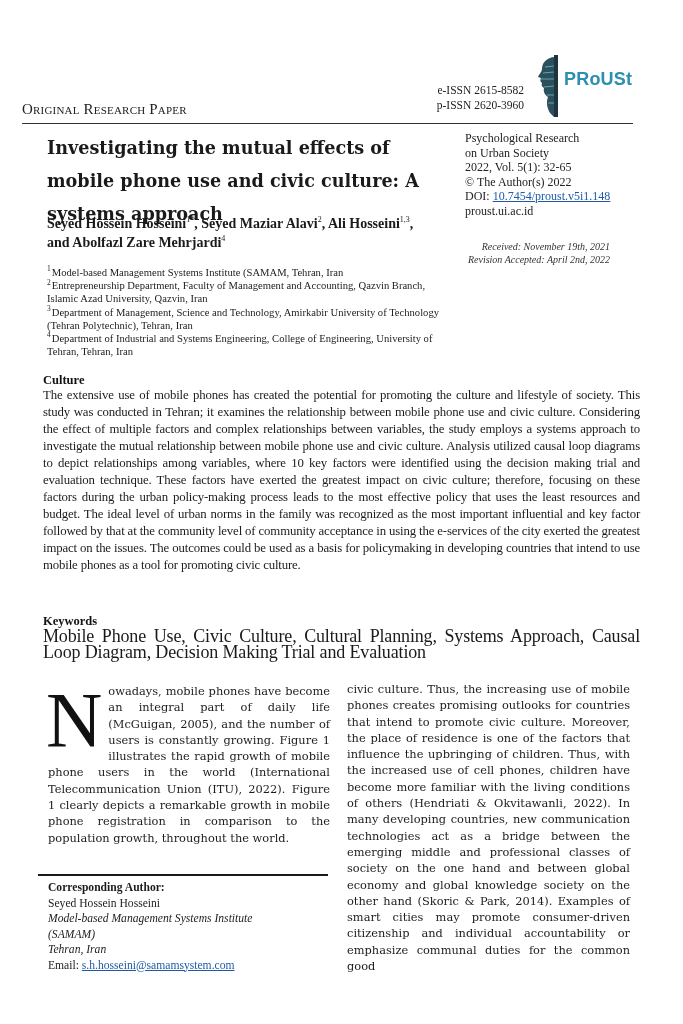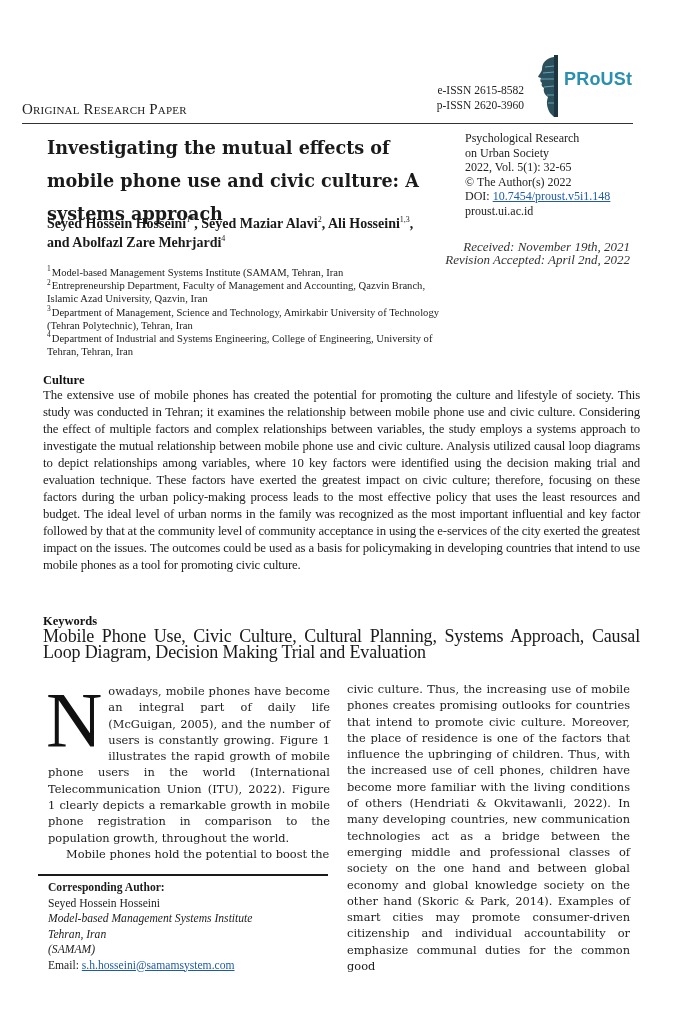--- a/index.html
+++ b/index.html
@@ -21,21 +21,21 @@
   #logo .wordmark { position: absolute; left: 34px; top: 14px; font-family: "Liberation Sans", sans-serif; font-weight: bold; font-size: 18px; color: #2a8fb0; letter-spacing: 0.2px; }
 
   
   #title { left: 47px; top: 131px; width: 380px; font-family: "DejaVu Serif", serif; font-weight: bold; font-size: 17.6px; line-height: 33px; color: #1a1a1a; }
   #authors { left: 47px; top: 214px; width: 390px; font-family: "Liberation Serif", serif; font-weight: bold; font-size: 14px; line-height: 19px; }
   sup { font-size: 8px; line-height: 0; vertical-align: super; font-weight: normal; }
 
   
   #journal { left: 465px; top: 131px; font-family: "Liberation Serif", serif; font-size: 12px; line-height: 14.6px; color: #222; }
   #journal a { color: #1f5aa6; text-decoration: underline; }
-  #dates { left: 440px; top: 240px; width: 190px; text-align: right; font-family: "Liberation Serif", serif; font-style: italic; font-size: 13px; line-height: 13px; color: #333; }
+  #dates { left: 420px; top: 240px; width: 190px; text-align: right; font-family: "Liberation Serif", serif; font-style: italic; font-size: 10px; line-height: 13px; color: #333; }
 
   
   #affiliations { left: 47px; top: 266px; width: 400px; font-family: "Liberation Serif", serif; font-size: 10.6px; line-height: 13.2px; color: #222; }
   .aff-num { font-size: 7.5px; vertical-align: super; line-height: 0; margin-right: 1px; }
 
   
   .section-head { font-family: "Liberation Serif", serif; font-weight: bold; font-size: 12.5px; color: #111; }
   #abstract-head { left: 43px; top: 373px; }
   #abstract-body { left: 43px; top: 387px; width: 597px; font-family: "Liberation Serif", serif; font-size: 12.8px; line-height: 17px; text-align: justify; color: #1c1c1c; letter-spacing: -0.15px; }
   #keywords-head { left: 43px; top: 614px; }
@@ -99,26 +99,25 @@
 </div>
 
 <div id="abstract-head" class="abs section-head">Culture</div>
 <div id="abstract-body" class="abs">The extensive use of mobile phones has created the potential for promoting the culture and lifestyle of society. This study was conducted in Tehran; it examines the relationship between mobile phone use and civic culture. Considering the effect of multiple factors and complex relationships between variables, the study employs a systems approach to investigate the mutual relationship between mobile phone use and civic culture. Analysis utilized causal loop diagrams to depict relationships among variables, where 10 key factors were identified using the decision making trial and evaluation technique. These factors have exerted the greatest impact on civic culture; therefore, focusing on these factors during the urban policy-making process leads to the most effective policy that uses the least resources and budget. The ideal level of urban norms in the family was recognized as the most important influential and key factor followed by that at the community level of community acceptance in using the e-services of the city exerted the greatest impact on the issues. The outcomes could be used as a basis for policymaking in developing countries that intend to use mobile phones as a tool for promoting civic culture.</div>
 
 <div id="keywords-head" class="abs section-head">Keywords</div>
 <div id="keywords-body" class="abs">Mobile Phone Use, Civic Culture, Cultural Planning, Systems Approach, Causal Loop Diagram, Decision Making Trial and Evaluation</div>
 
 <div id="col-left" class="abs col">
   <div><span id="drop-cap">N</span><span>owadays, mobile phones have become an integral part of daily life (McGuigan, 2005), and the number of users is constantly growing. Figure 1 illustrates the rapid growth of mobile phone users in the world (International Telecommunication Union (ITU), 2022). Figure 1 clearly depicts a remarkable growth in mobile phone registration in comparison to the population growth, throughout the world.</span></div>
-  <div class="indent">Mobile phones hold the potential to boost the</div>
 </div>
 
 <div id="col-right" class="abs col">civic culture. Thus, the increasing use of mobile phones creates promising outlooks for countries that intend to promote civic culture. Moreover, the place of residence is one of the factors that influence the upbringing of children. Thus, with the increased use of cell phones, children have become more familiar with the living conditions of others (Hendriati &amp; Okvitawanli, 2022). In many developing countries, new communication technologies act as a bridge between the emerging middle and professional classes of society on the one hand and between global economy and global knowledge society on the other hand (Skoric &amp; Park, 2014). Examples of smart cities may promote consumer-driven citizenship and individual accountability or emphasize communal duties for the common good</div>
 
 <div id="foot-rule" class="abs"></div>
 <div id="corr" class="abs">
   <div class="b">Corresponding Author:</div>
   <div>Seyed Hossein Hosseini</div>
   <div class="i">Model-based Management Systems Institute</div>
+  <div class="i">(SAMAM)</div>
   <div class="i">Tehran, Iran</div>
-  <div class="i">(SAMAM)</div>
   <div><span>Email: </span><a>s.h.hosseini@samamsystem.com</a></div>
 </div>
 
 </body></html>

